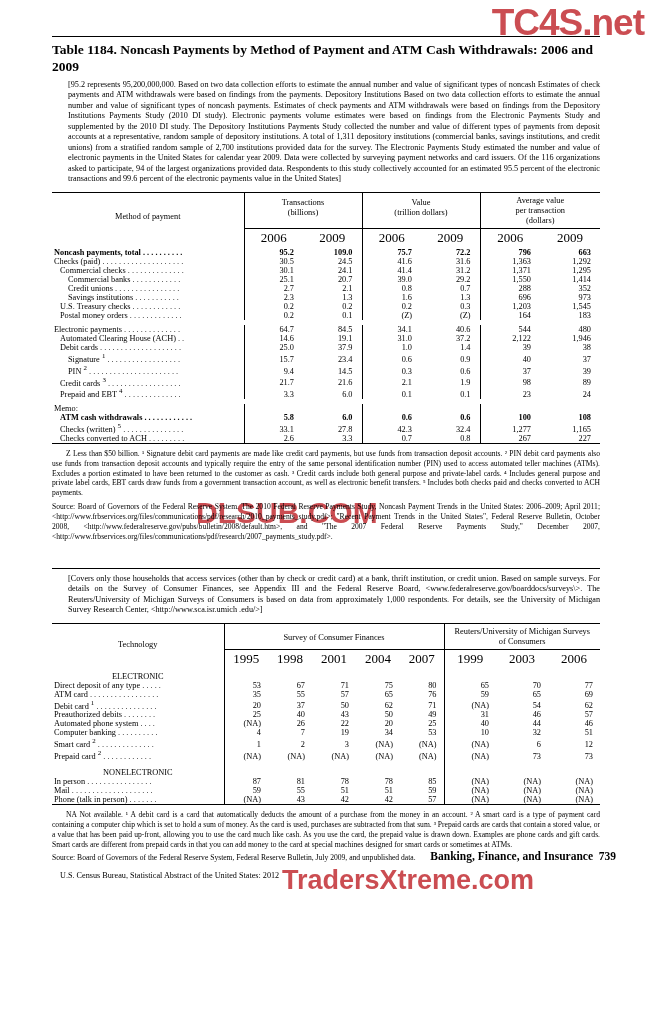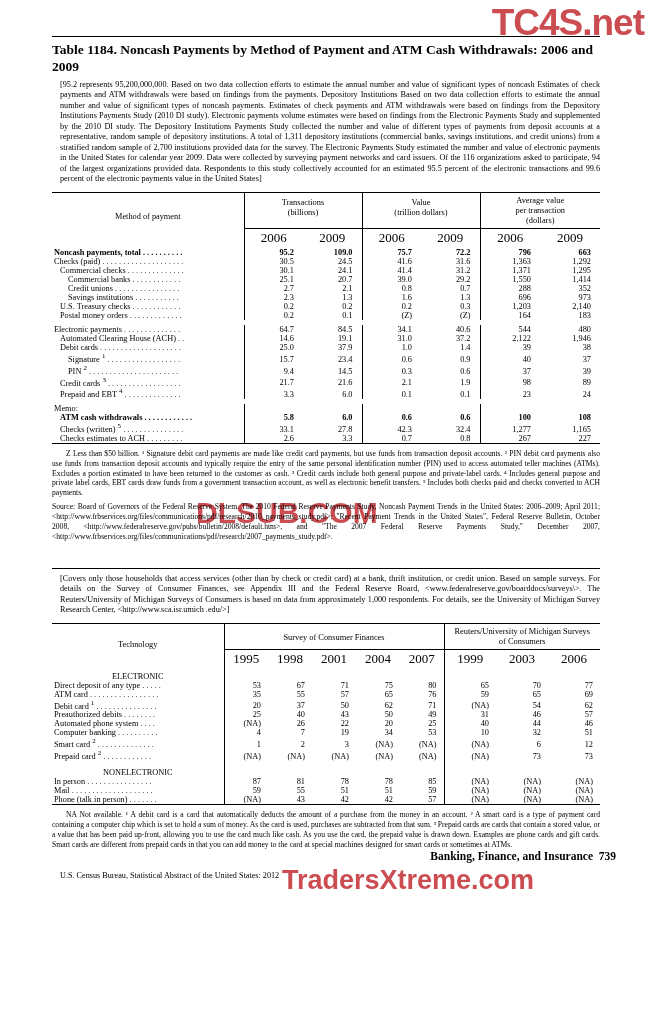--- a/index.html
+++ b/index.html
@@ -63,21 +63,21 @@
     line-height: 1.25;
   }
   .headrule {
     border-top: 1.5px solid #000;
     margin-bottom: 5px;
   }
   .headnote {
     font-size: 8.2px;
     line-height: 1.28;
     text-align: justify;
-    margin: 0 0 7px 8px;
+    margin: 0 0 7px 16px;
   }
   table.data {
     width: 100%;
     border-collapse: collapse;
     font-size: 8.3px;
   }
   table.data th, table.data td {
     padding: 0;
     vertical-align: bottom;
   }
@@ -262,21 +262,21 @@
               <td class="num vline-l">696</td>
               <td class="num">973</td>
             </tr>
             <tr>
               <td class="rowlabel ind1">U.S. Treasury checks . . . . . . . . . . . .</td>
               <td class="num vline-l">0.2</td>
               <td class="num">0.2</td>
               <td class="num vline-l">0.2</td>
               <td class="num">0.3</td>
               <td class="num vline-l">1,203</td>
-              <td class="num">2,140</td>
+              <td class="num">1,545</td>
             </tr>
             <tr>
               <td class="rowlabel ind1">Postal money orders . . . . . . . . . . . . .</td>
               <td class="num vline-l">0.2</td>
               <td class="num">0.1</td>
               <td class="num vline-l">(Z)</td>
               <td class="num">(Z)</td>
               <td class="num vline-l">164</td>
               <td class="num">183</td>
             </tr>
@@ -370,21 +370,21 @@
             <tr>
               <td class="rowlabel ind1">Checks (written) <sup>5</sup> . . . . . . . . . . . . . . .</td>
               <td class="num vline-l">33.1</td>
               <td class="num">27.8</td>
               <td class="num vline-l">42.3</td>
               <td class="num">32.4</td>
               <td class="num vline-l">1,277</td>
               <td class="num">1,165</td>
             </tr>
             <tr>
-              <td class="rowlabel ind1">Checks estimates to ACH . . . . . . . . .</td>
+              <td class="rowlabel ind1">Checks converted to ACH . . . . . . . . .</td>
               <td class="num vline-l">2.6</td>
               <td class="num">3.3</td>
               <td class="num vline-l">0.7</td>
               <td class="num">0.8</td>
               <td class="num vline-l">267</td>
               <td class="num">227</td>
             </tr>
           </tbody>
       </table>
     </div>
@@ -577,20 +577,21 @@
               <td class="num">57</td>
               <td class="num vline-l">(NA)</td>
               <td class="num">(NA)</td>
               <td class="num">(NA)</td>
             </tr>
           </tbody>
       </table>
     </div>
 
     <p class="footnote"><span class="ind"></span><span>NA Not available. ¹ A debit card is a card that automatically deducts the amount of a purchase from the money in an account. ² A smart card is a type of payment card containing a computer chip which is set to hold a sum of money. As the card is used, purchases are subtracted from that sum. ³ Prepaid cards are cards that contain a stored value, or a value that has been paid up-front, allowing you to use the card much like cash. As you use the card, the prepaid value is drawn down. Examples are phone cards and gift cards. Smart cards are different from prepaid cards in that you can add money to the card at special machines designed for smart cards or sometimes at ATMs.</span></p>
+    <p class="src"><span class="ind"></span><span>Source: Board of Governors of the Federal Reserve System, Federal Reserve Bulletin, July 2009, and unpublished data.</span></p>
 
   </div>
 
   <div class="footer-right">
     <span>Banking, Finance, and Insurance</span>&nbsp;&nbsp;<span>739</span>
   </div>
   <div class="footer-left">U.S. Census Bureau, Statistical Abstract of the United States: 2012</div>
 
 </div>
 

